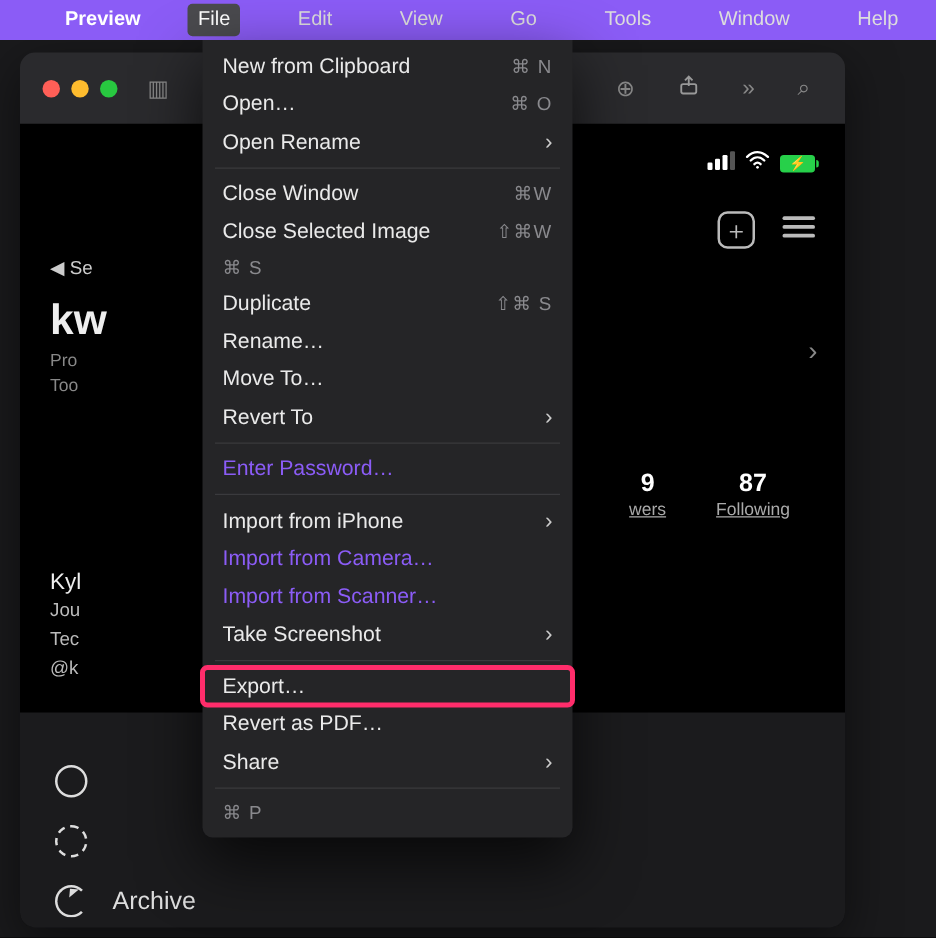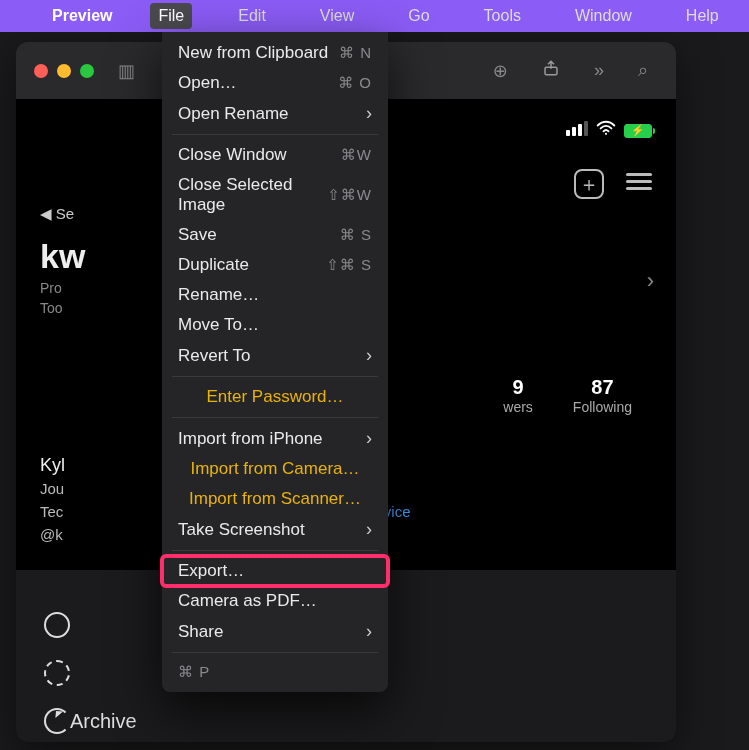--- a/index.html
+++ b/index.html
@@ -84,63 +84,63 @@
   .plus-box { border:2px solid #bbb; border-radius:8px; width:30px; height:30px; display:flex; align-items:center; justify-content:center; font-size:20px; }
   .hamburger span { display:block; width:26px; height:3px; background:#bbb; margin:4px 0; border-radius:2px; }
 
   .back-row { margin-top: 6px; color:#ccc; font-size:15px; }
   .profile-name { font-size:34px; font-weight:700; margin-top:14px; }
   .subtitle { color:#888; font-size:14px; margin-top:4px; }
 
   .stats { display:flex; gap:40px; margin-top:60px; justify-content:flex-end; padding-right:20px; }
   .stat { text-align:center; }
   .stat .num { font-size:20px; font-weight:600; color:#fff; }
-  .stat .lbl { font-size:14px; color:#aaa; }
+  .stat .lbl { font-size:14px; color:#aaa;text-decoration:underline; }
   .chev-right { position:absolute; right:22px; top:168px; color:#888; font-size:22px; }
 
   .bio-name { font-size:18px; margin-top:40px; }
   .bio-lines { color:#bbb; font-size:15px; margin-top:2px; line-height:1.4; }
   .ats { color:#4aa3ff; }
 
   
   .activity {
     position:absolute; left:0; right:0; bottom:0; top:470px;
     background:#1b1b1d;
     padding: 20px 28px;
   }
-  .activity-row { display:flex; align-items:center; color:#ddd; font-size:20px; margin:22px 0; }
+  .activity-row { display:flex; align-items:center; gap:20px; color:#ddd; font-size:20px; margin:22px 0; }
   .activity-row .lbl { }
   .ring { width:26px; height:26px; border:2.4px solid #ddd; border-radius:50%; display:inline-block; position:relative; }
   .ring.dashed { border-style:dashed; }
   .arrow-ccw { width:26px; height:26px; border:2.4px solid #ddd; border-radius:50%; border-right-color:transparent; display:inline-block; position:relative; }
   .arrow-ccw::after { content:""; position:absolute; top:-4px; left:5px; border:5px solid transparent; border-bottom-color:#ddd; transform:rotate(-40deg); }
 
   
   .dropdown {
     position: absolute;
     top: 32px;
     left: 162px;
-    width: 226px;
+    width: 296px;
     background: #252527;
     border-radius: 0 0 8px 8px;
     box-shadow: 0 20px 50px rgba(0,0,0,.7);
     padding: 6px 0;
     z-index: 50;
     font-size: 17px;
   }
   .dropdown .item {
     display: flex;
     align-items: center;
     padding: 5px 16px;
     color: #eaeaea;
     cursor: default;
     position: relative;
     min-height: 28px;
   }
-  .dropdown .item.disabled { color: #eab308; text-align: center; }
+  .dropdown .item.disabled { color: #8b5cf6; }
   .dropdown .item .label { flex: 1; }
   .dropdown .item .shortcut { color: #8a8a8e; font-size: 15px; letter-spacing: 1px; }
   .dropdown .item .sub { color: #ccc; font-size: 18px; }
   .dropdown hr {
     border: none; border-top: 1px solid #3a3a3d;
     margin: 5px 10px;
   }
   .dropdown .highlighted {
     outline: 4px solid #ff2d6b;
     outline-offset: -2px;
@@ -278,21 +278,20 @@
     <hr>
     <div class="item">
       <span class="label">Close Window</span>
       <span class="shortcut">⌘W</span>
     </div>
     <div class="item">
       <span class="label">Close Selected Image</span>
       <span class="shortcut">⇧⌘W</span>
     </div>
     <div class="item">
-      <span class="label">Save</span>
       <span class="shortcut">⌘ S</span>
     </div>
     <div class="item">
       <span class="label">Duplicate</span>
       <span class="shortcut">⇧⌘ S</span>
     </div>
     <div class="item">
       <span class="label">Rename…</span>
     </div>
     <div class="item">
@@ -319,21 +318,21 @@
     </div>
     <div class="item">
       <span class="label">Take Screenshot</span>
       <span class="sub">›</span>
     </div>
     <hr>
     <div class="item highlighted">
       <span class="label">Export…</span>
     </div>
     <div class="item">
-      <span class="label">Camera as PDF…</span>
+      <span class="label">Revert as PDF…</span>
     </div>
     <div class="item">
       <span class="label">Share</span>
       <span class="sub">›</span>
     </div>
     <hr>
     <div class="item">
       <span class="shortcut">⌘ P</span>
     </div>
   </div>

